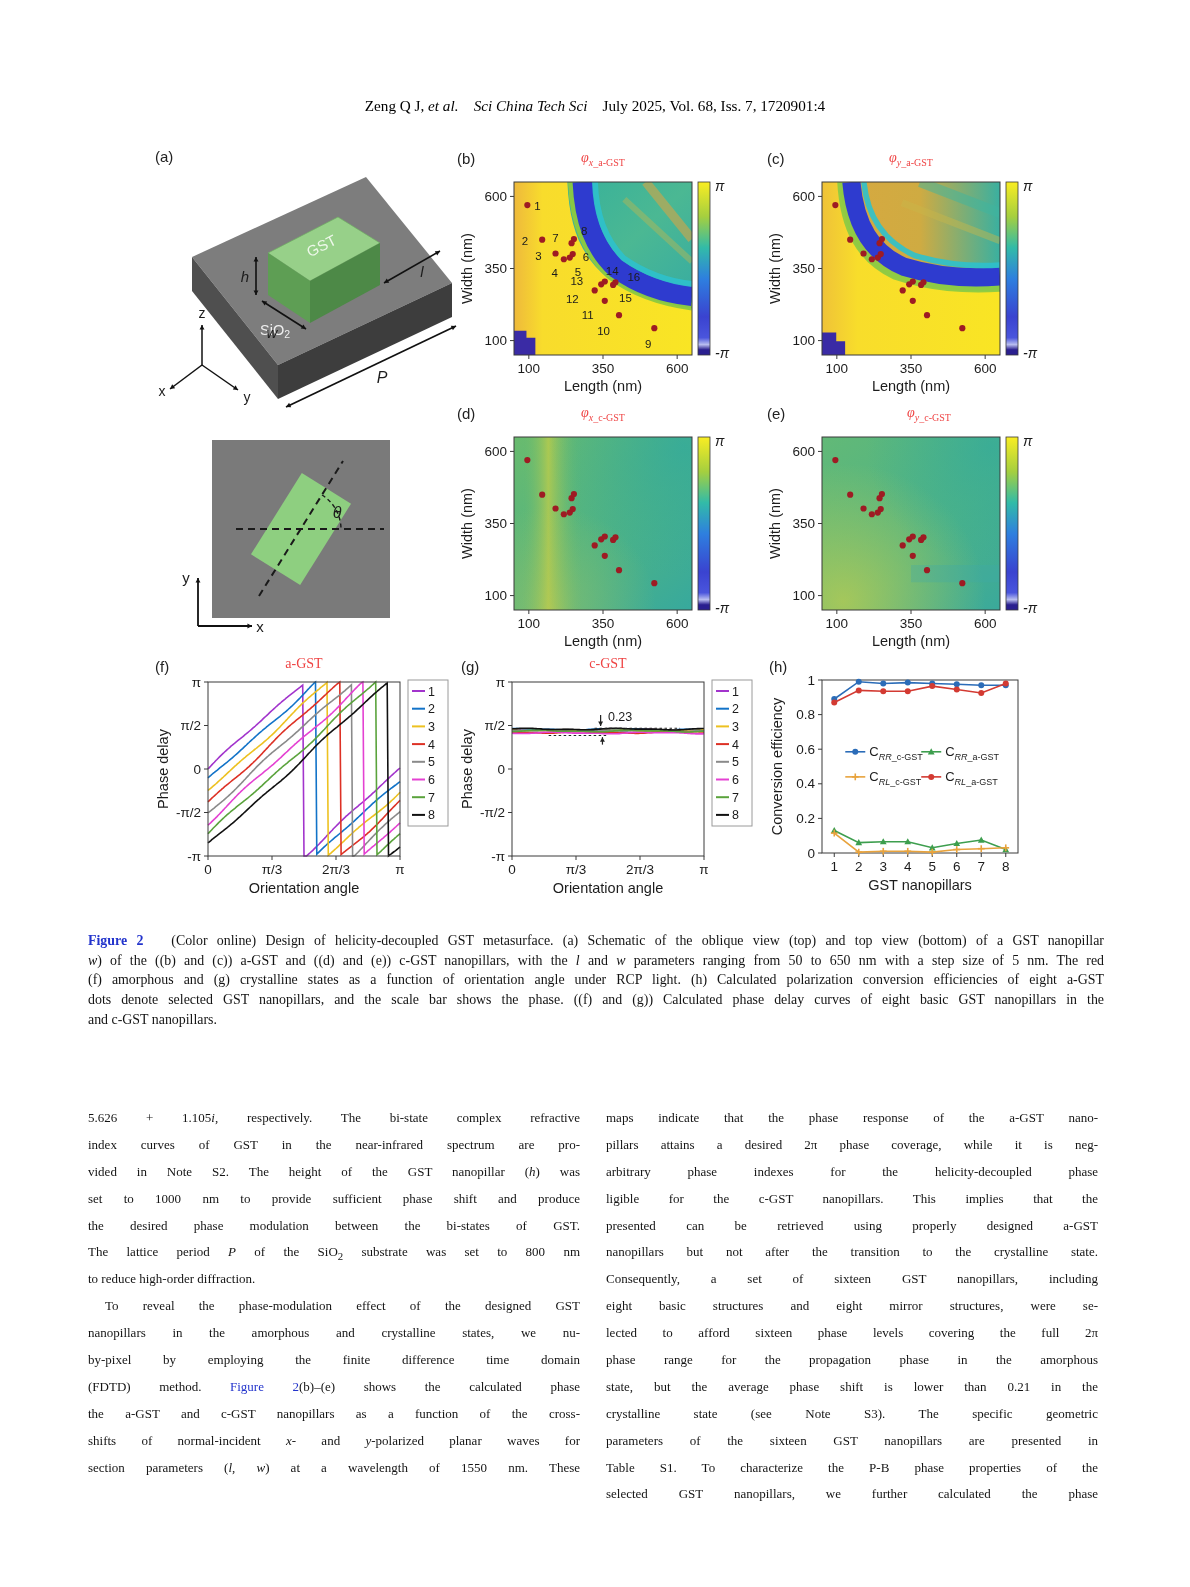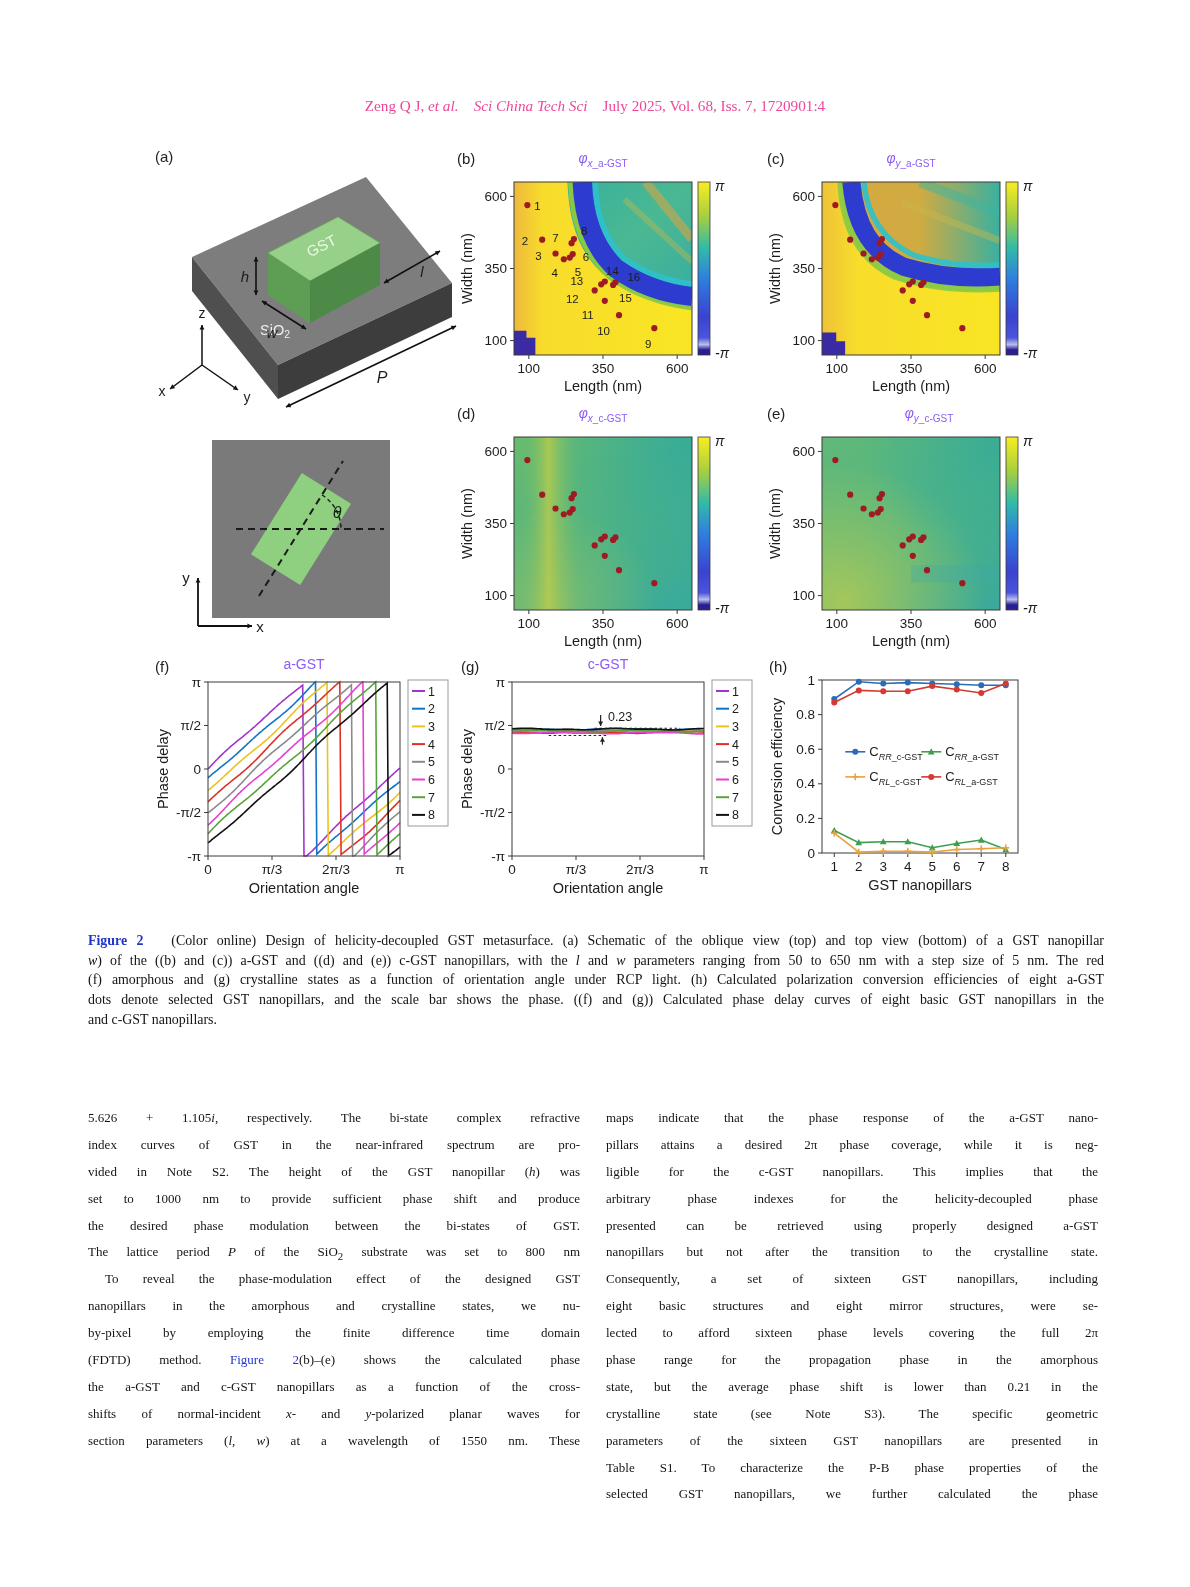--- a/index.html
+++ b/index.html
@@ -1,24 +1,24 @@
 <!DOCTYPE html>
 <html><head>
 <meta charset="utf-8">
 <style>
   html,body{margin:0;padding:0;background:#e8e8e8;}
   .page{position:relative;width:1190px;height:1587px;background:#ffffff;margin:0 auto;
         font-family:"Liberation Serif",serif;color:#161616;overflow:hidden;}
   .header{position:absolute;top:97px;left:0;width:100%;text-align:center;
-          font-size:15.2px;color:#ec4899;}
+          font-size:15.2px;color:#000000;}
   .panel-label{position:absolute;font-family:"Liberation Sans",sans-serif;
                font-size:15px;color:#222;}
   .chart{position:absolute;}
-  .htitle{position:absolute;text-align:center;font-family:Liberation Sans, sans-serif;
-          font-size:14px;color:#8b5cf6;}
+  .htitle{position:absolute;text-align:center;font-family:Liberation Serif, serif;
+          font-size:14px;color:#ef4444;}
   .htitle sub{font-size:10px;}
   .cap{position:absolute;left:88px;top:931px;width:1016px;font-size:13.9px;
        line-height:19.7px;color:#131313;}
   .cap .cline{height:19.7px;overflow:hidden;}
   .cap .cline.j{text-align:justify;}
   .cap .cline.j::after{content:"";display:inline-block;width:100%;height:0;}
   strong.figref{color:#2334cc;font-weight:bold;}
   span.ref{color:#2334cc;}
   .col{position:absolute;top:1093px;width:492px;font-size:13px;line-height:26.9px;color:#141414;margin-top:12px;}
   .col .bline{height:26.9px;overflow:hidden;}
@@ -621,33 +621,34 @@
       <div class="cline j">dots denote selected GST nanopillars, and the scale bar shows the phase. ((f) and (g)) Calculated phase delay curves of eight basic GST nanopillars in the</div>
       <div class="cline">and c-GST nanopillars.</div>
     </div>
   <div class="col" id="col-left" style="left:88px">
       <div class="bline j">5.626 + 1.105<i>i</i>, respectively. The bi-state complex refractive</div>
       <div class="bline j">index curves of GST in the near-infrared spectrum are pro-</div>
       <div class="bline j">vided in Note S2. The height of the GST nanopillar (<i>h</i>) was</div>
       <div class="bline j">set to 1000 nm to provide sufficient phase shift and produce</div>
       <div class="bline j">the desired phase modulation between the bi-states of GST.</div>
       <div class="bline j">The lattice period <i>P</i> of the SiO<sub>2</sub> substrate was set to 800 nm</div>
+      <div class="bline">to reduce high-order diffraction.</div>
       <div class="bline j ind">To reveal the phase-modulation effect of the designed GST</div>
       <div class="bline j">nanopillars in the amorphous and crystalline states, we nu-</div>
       <div class="bline j">by-pixel by employing the finite difference time domain</div>
       <div class="bline j">(FDTD) method. <span class="ref">Figure 2</span>(b)–(e) shows the calculated phase</div>
       <div class="bline j">the a-GST and c-GST nanopillars as a function of the cross-</div>
       <div class="bline j">shifts of normal-incident <i>x</i>- and <i>y</i>-polarized planar waves for</div>
       <div class="bline j">section parameters (<i>l</i>, <i>w</i>) at a wavelength of 1550 nm. These</div>
     </div>
   <div class="col" id="col-right" style="left:606px">
       <div class="bline j">maps indicate that the phase response of the a-GST nano-</div>
       <div class="bline j">pillars attains a desired 2π phase coverage, while it is neg-</div>
+      <div class="bline j">arbitrary phase indexes for the helicity-decoupled phase</div>
       <div class="bline j">ligible for the c-GST nanopillars. This implies that the</div>
-      <div class="bline j">arbitrary phase indexes for the helicity-decoupled phase</div>
       <div class="bline j">presented can be retrieved using properly designed a-GST</div>
       <div class="bline j">nanopillars but not after the transition to the crystalline state.</div>
       <div class="bline j">Consequently, a set of sixteen GST nanopillars, including</div>
       <div class="bline j">eight basic structures and eight mirror structures, were se-</div>
       <div class="bline j">lected to afford sixteen phase levels covering the full 2π</div>
       <div class="bline j">phase range for the propagation phase in the amorphous</div>
       <div class="bline j">state, but the average phase shift is lower than 0.21 in the</div>
       <div class="bline j">crystalline state (see Note S3). The specific geometric</div>
       <div class="bline j">parameters of the sixteen GST nanopillars are presented in</div>
       <div class="bline j">Table S1. To characterize the P-B phase properties of the</div>

